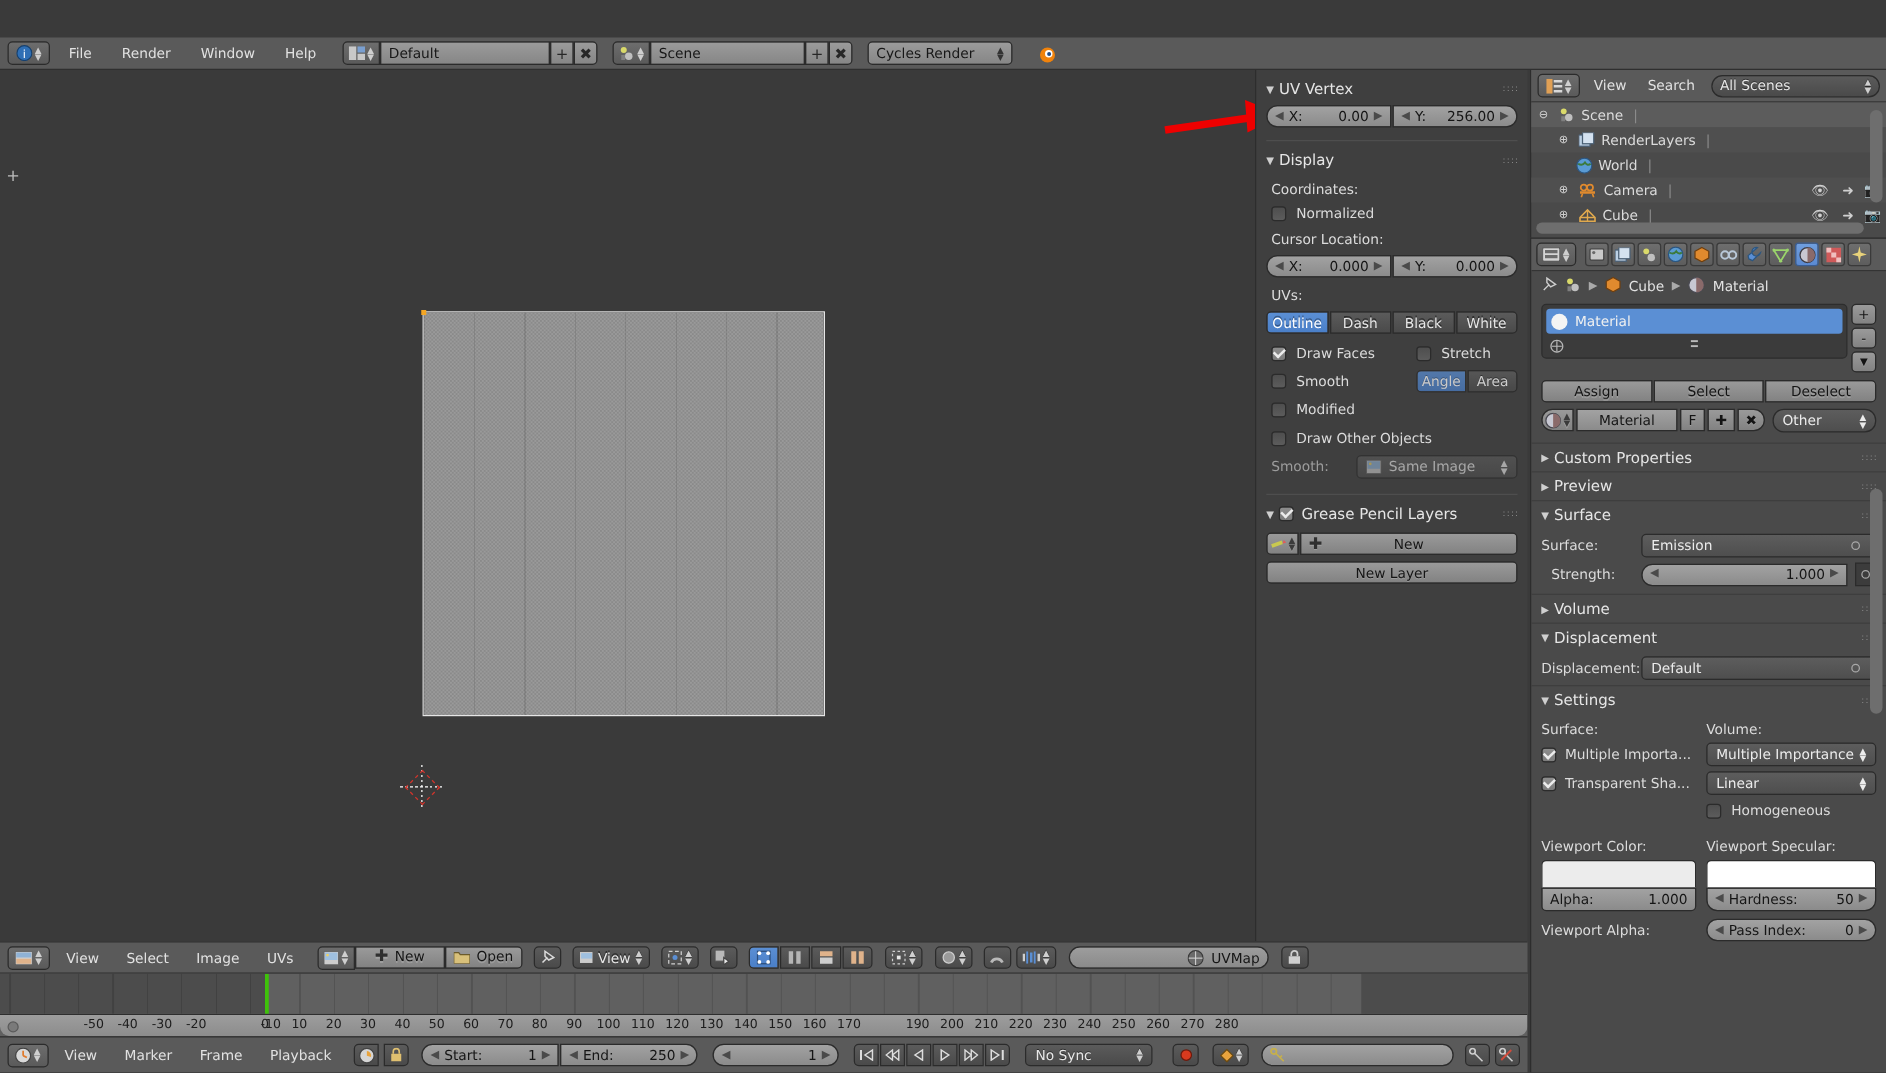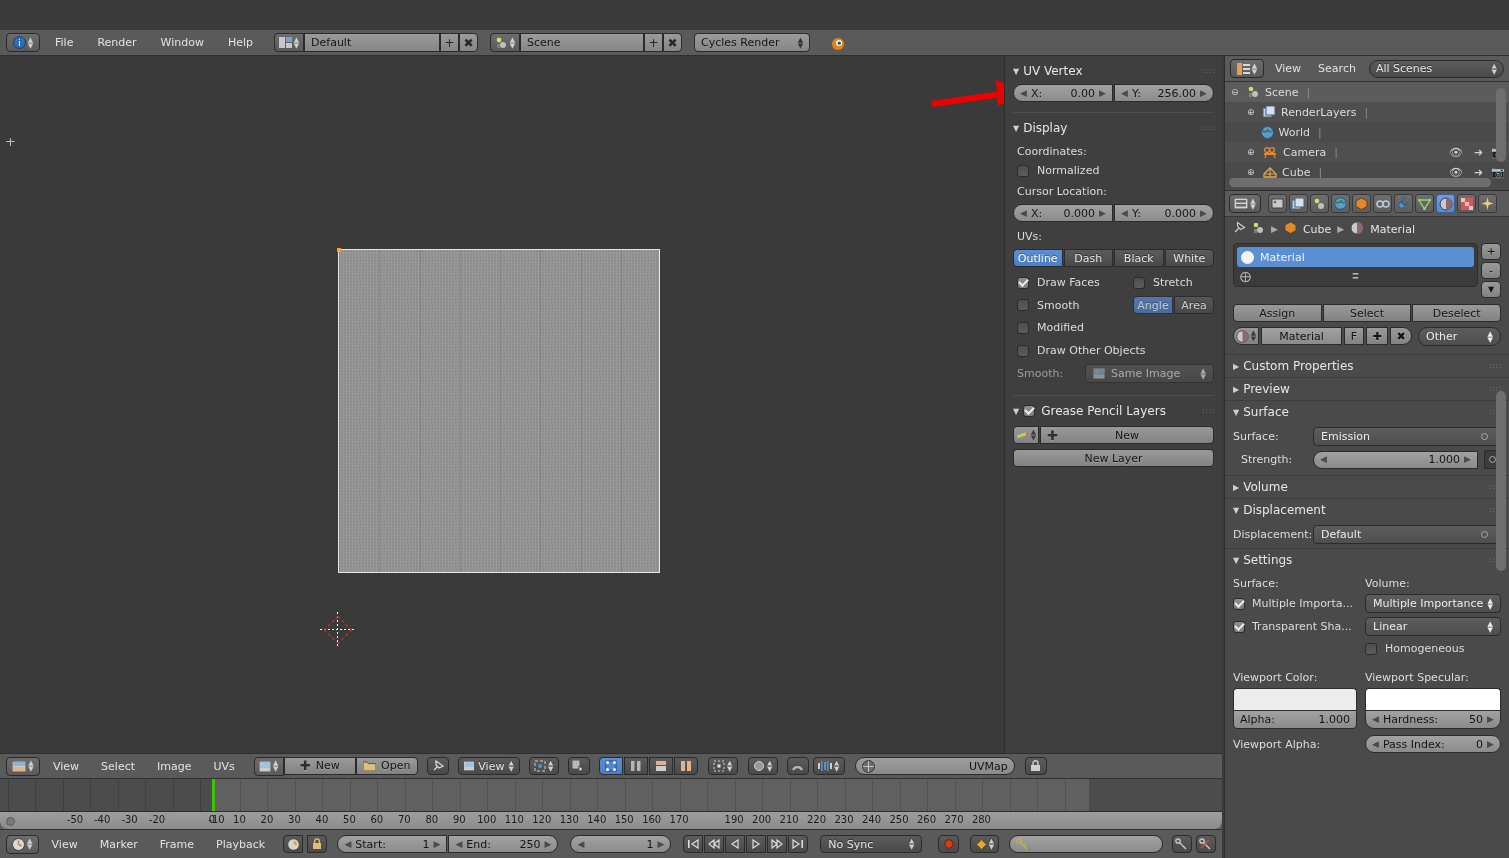--- a/index.html
+++ b/index.html
@@ -580,21 +580,21 @@
     <svg width="14" height="10" viewBox="0 0 14 10">
           <rect x="0" y="2" width="2" height="6" fill="#cfcfcf"></rect>
           <rect x="3" y="0" width="1.5" height="10" fill="#5b8fd4"></rect>
           <rect x="6" y="1" width="2" height="8" fill="#5b8fd4"></rect>
           <rect x="9" y="0" width="1.5" height="10" fill="#5b8fd4"></rect>
           <rect x="12" y="2" width="2" height="6" fill="#cfcfcf"></rect>
         </svg>
     <span style="font-size:7px;line-height:6px;color:#cfcfcf">▲<br>▼</span>
   </div>
 
-  <div class="num" style="width:160px;margin-left:6px;justify-content:space-between;gap:6px;background:linear-gradient(to bottom,#9d9d9d,#8a8a8a)">
+  <div class="num" style="width:160px;margin-left:6px;justify-content:flex-end;gap:6px;background:linear-gradient(to bottom,#9d9d9d,#8a8a8a)">
     <svg width="13" height="13" viewBox="0 0 13 13">
           <circle cx="6.5" cy="6.5" r="6" fill="#6b6b6b" stroke="#3a3a3a"></circle>
           <path d="M1 6.5h11M6.5 1v11" stroke="#d8d8d8" stroke-width=".8"></path>
         </svg>
     <span>UVMap</span>
   </div>
 
   <div class="btn dark" style="width:22px;margin-left:6px">
     <svg width="11" height="12" viewBox="0 0 11 12">
           <rect x="1" y="5" width="9" height="6" fill="#cfcfcf"></rect>

